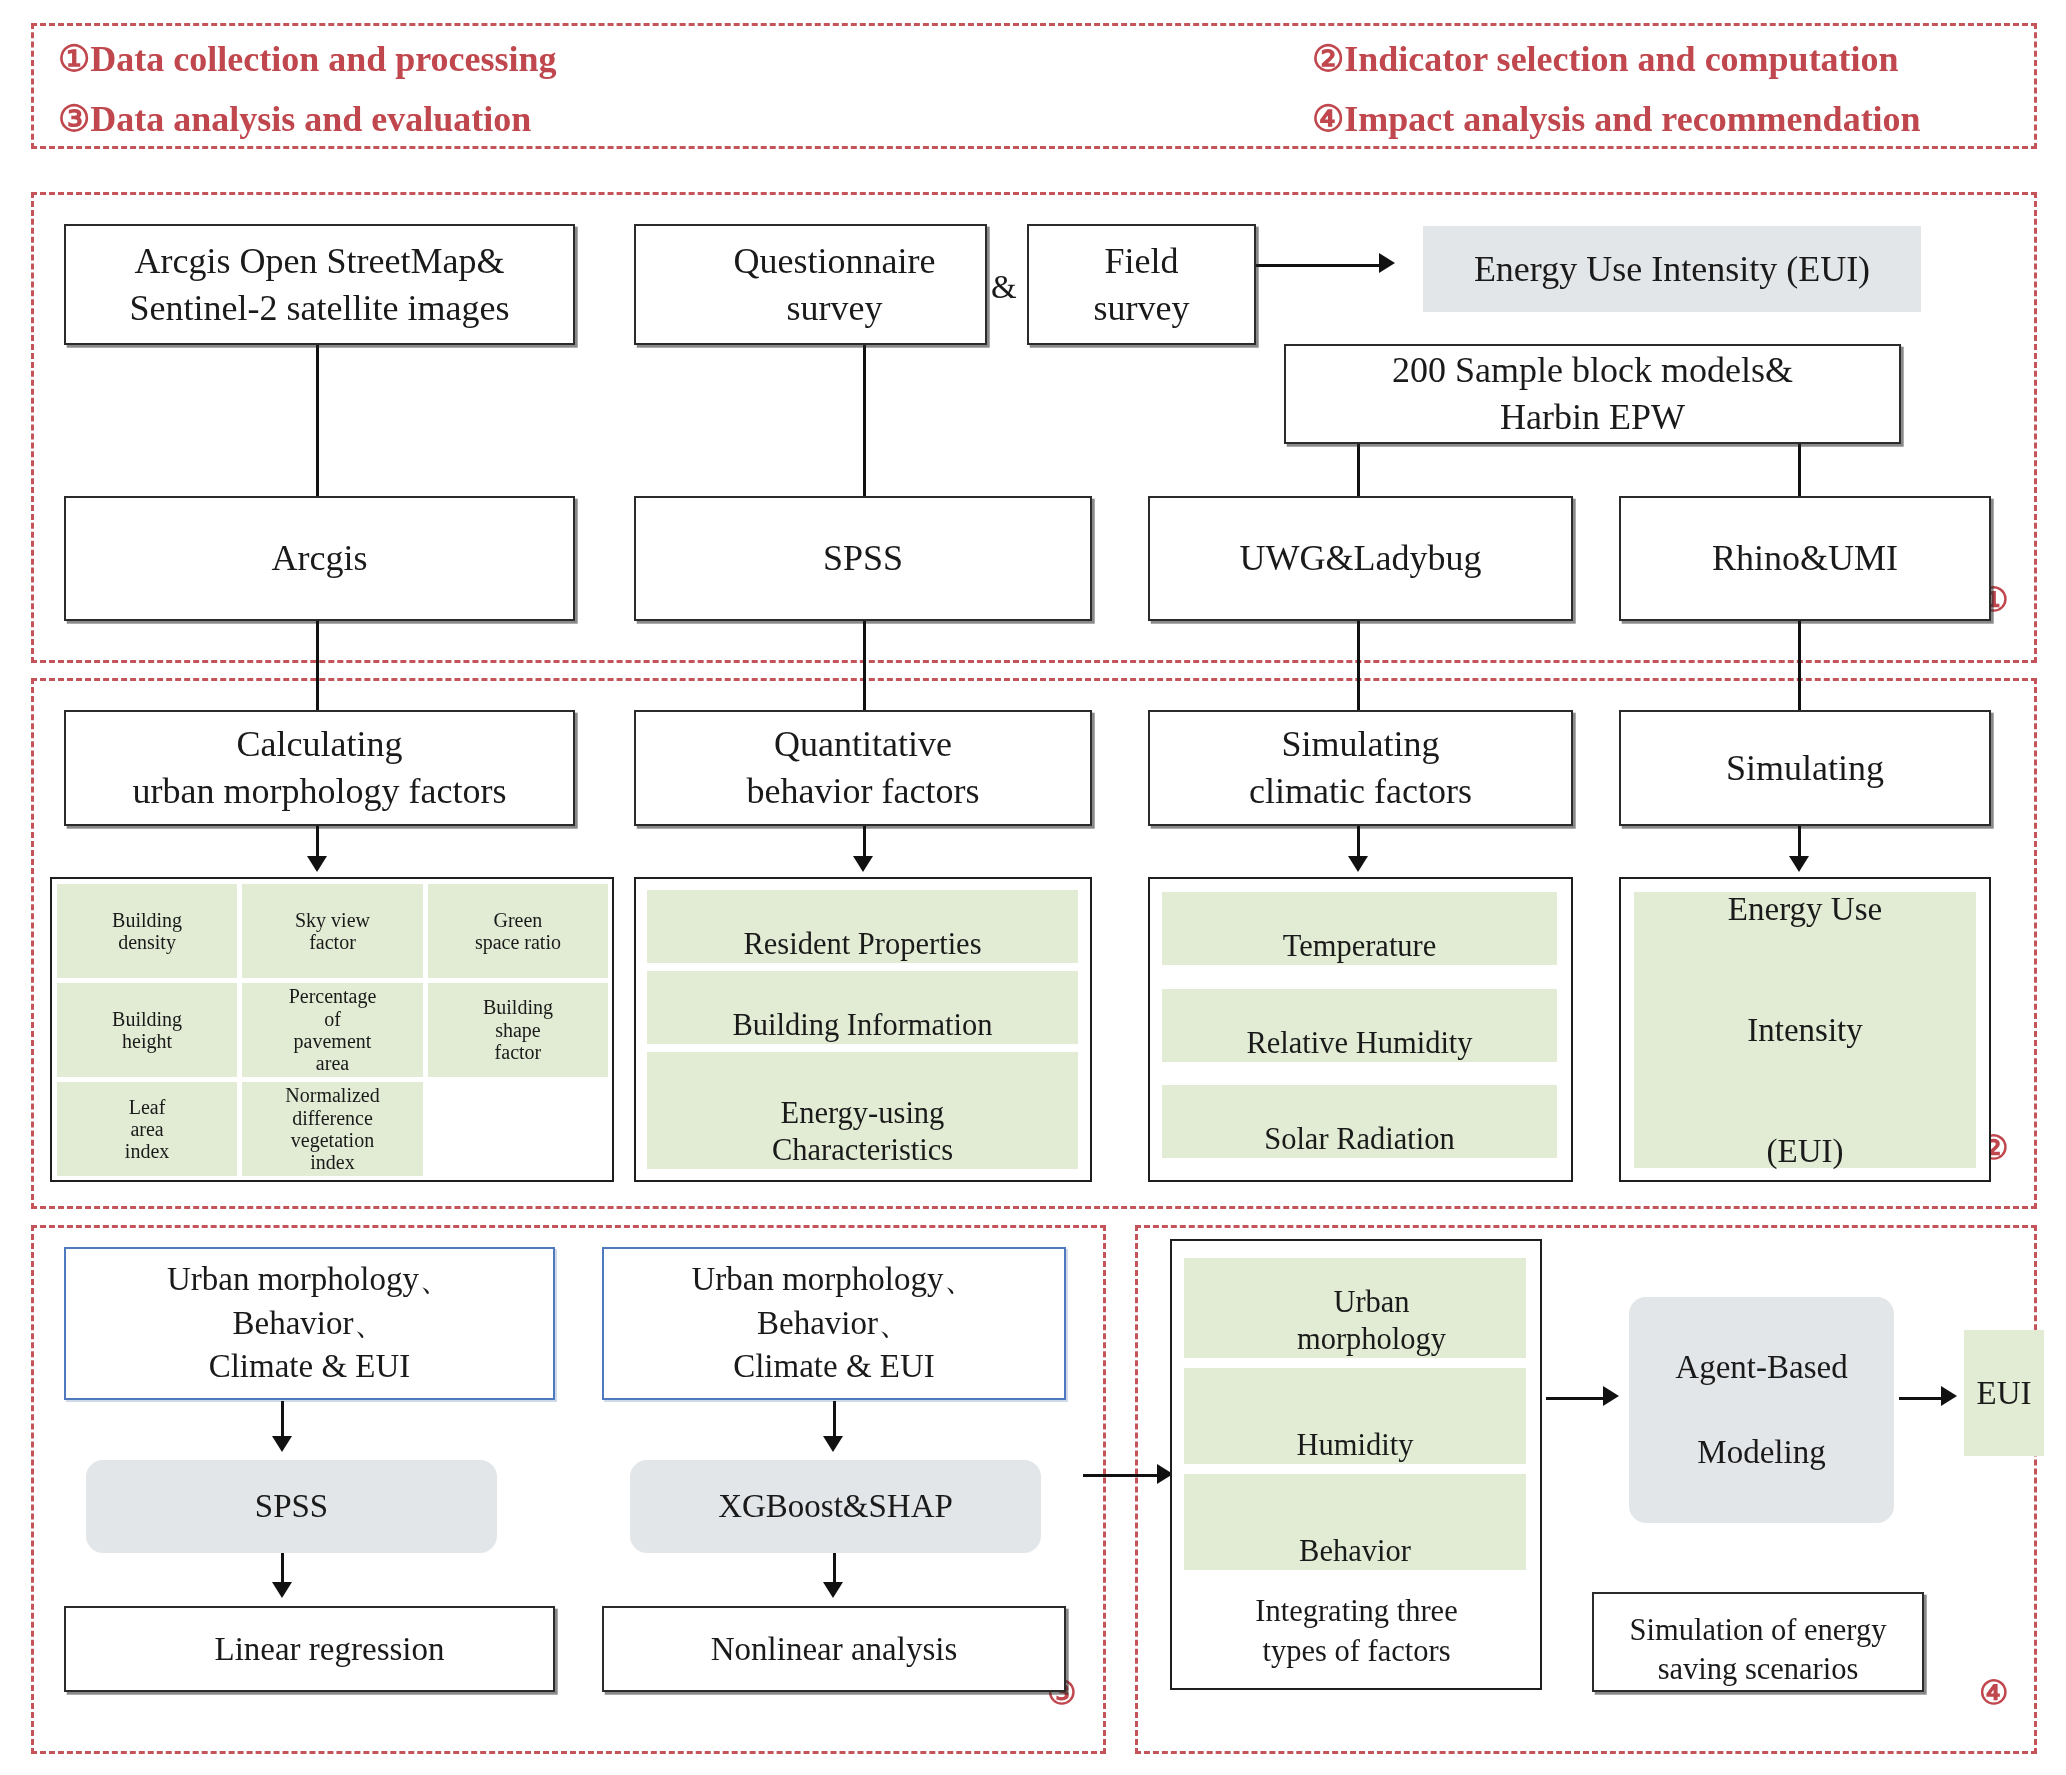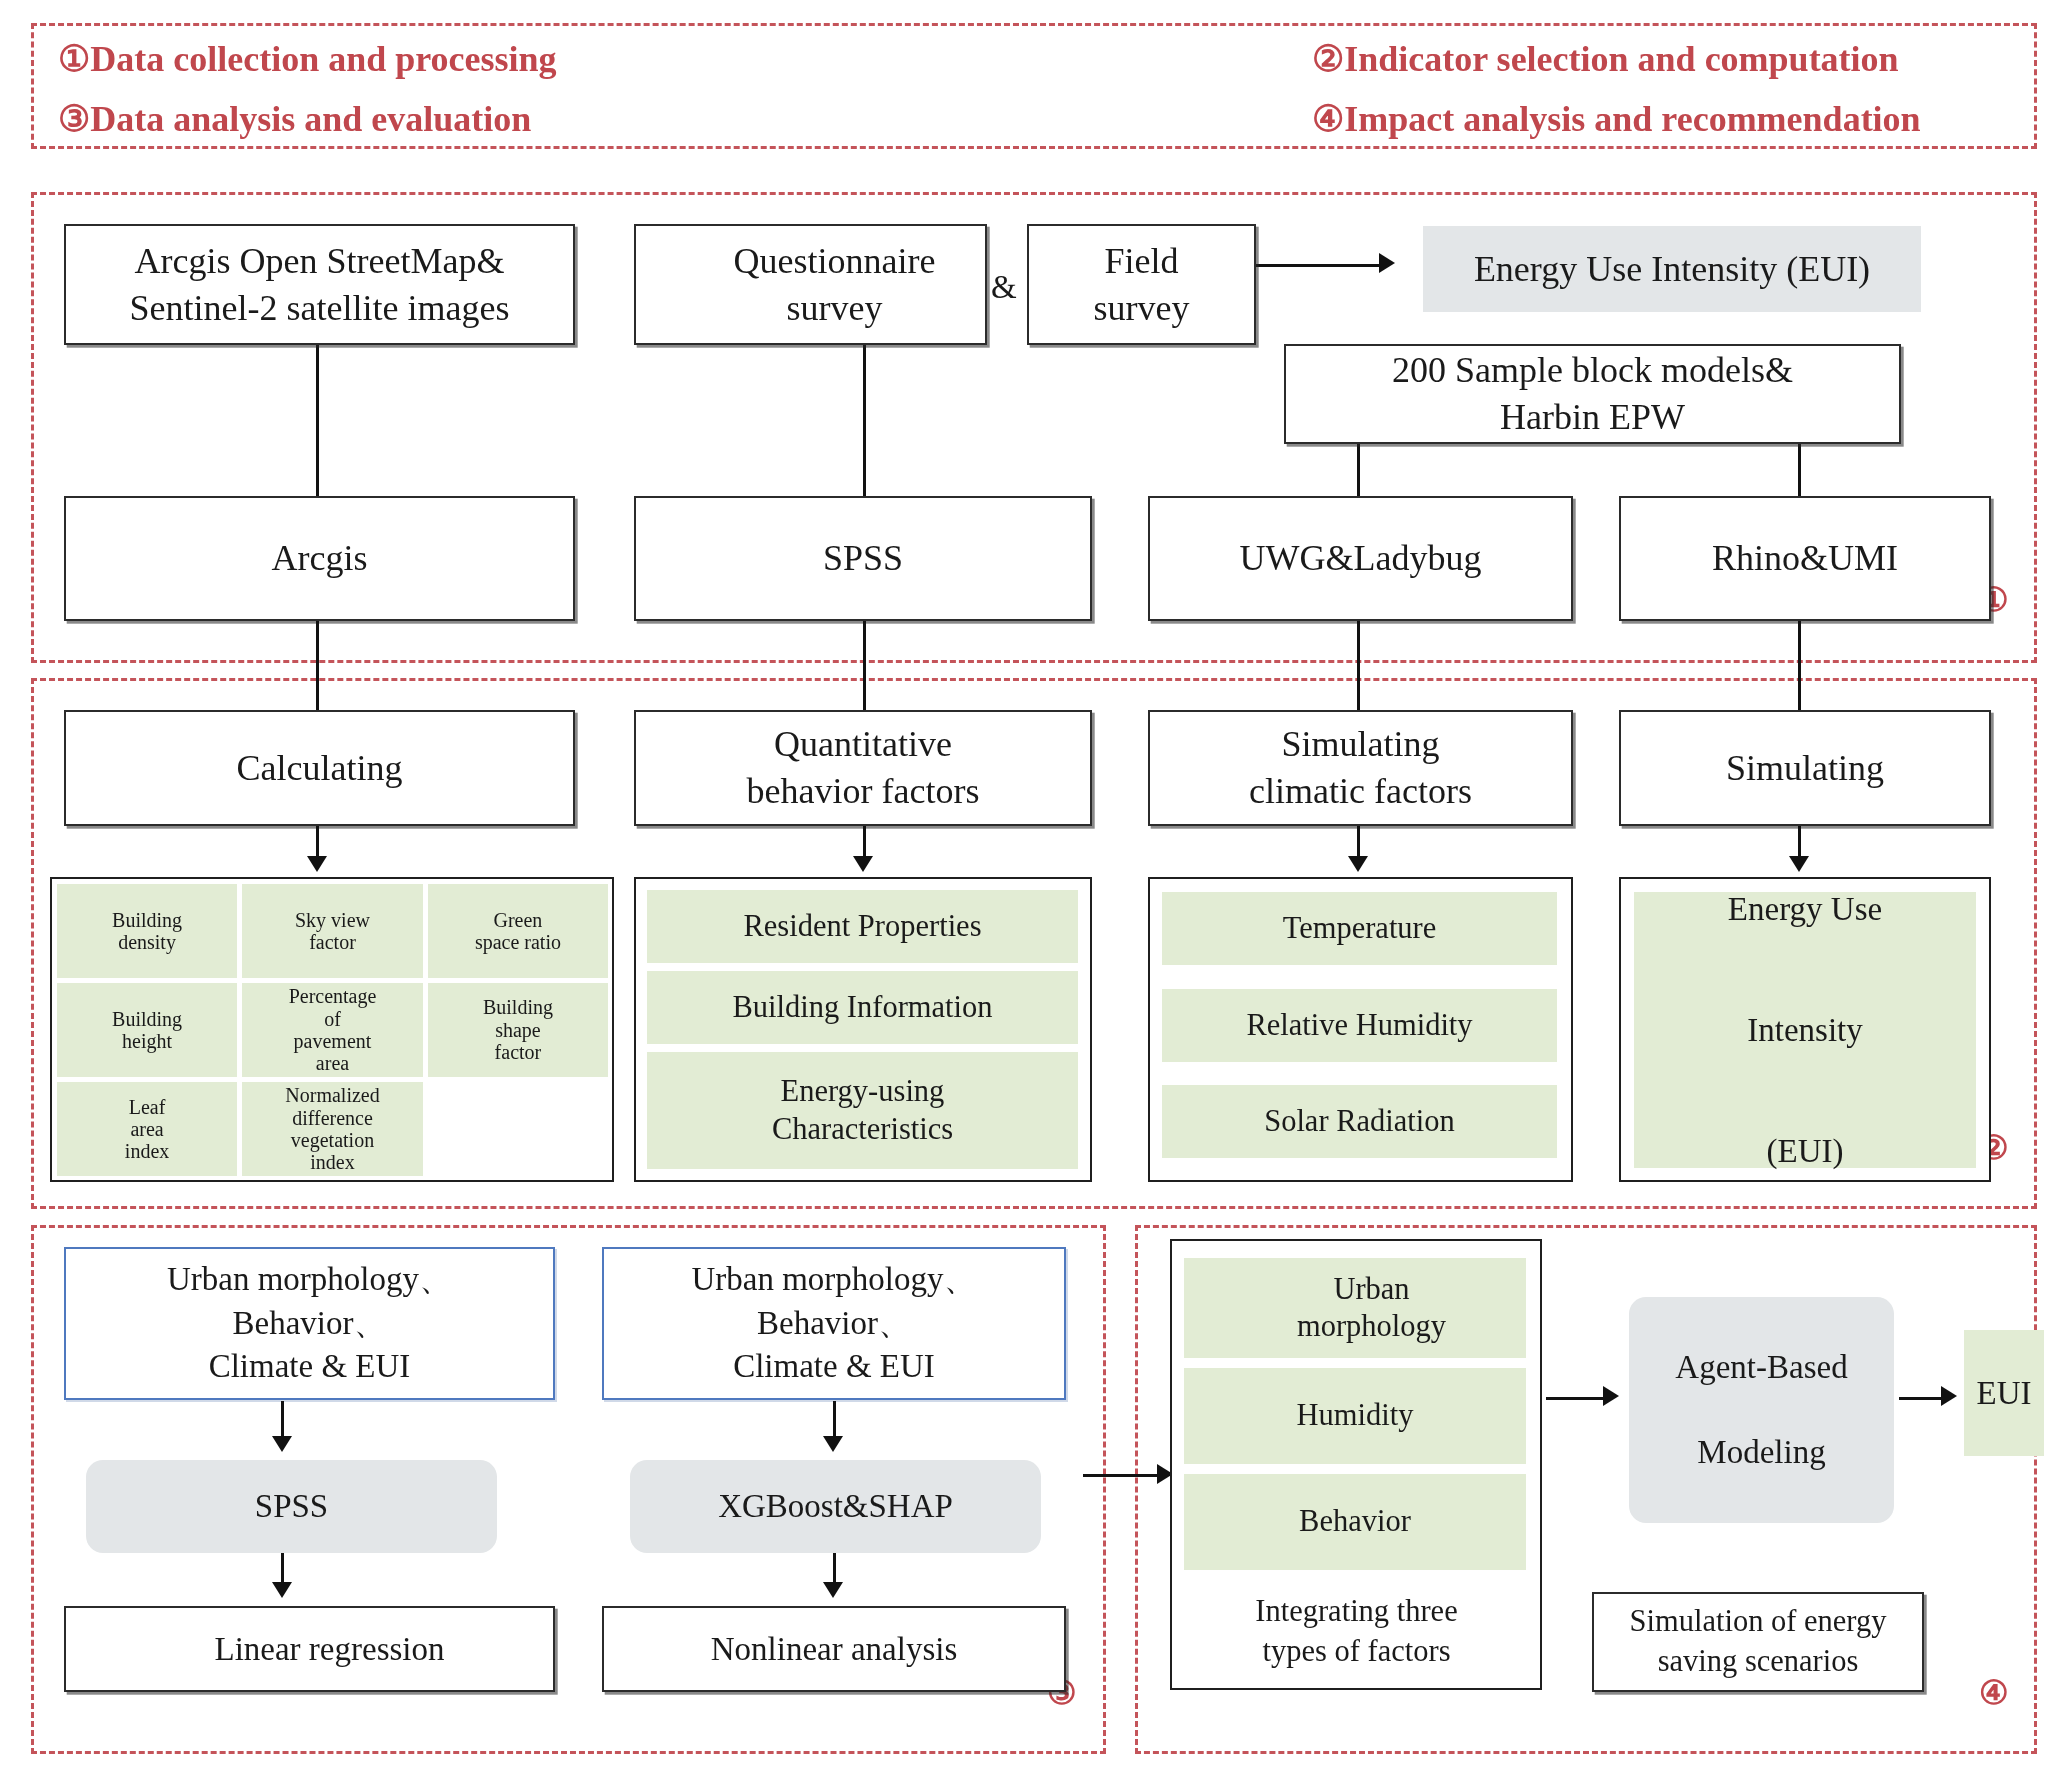--- a/index.html
+++ b/index.html
@@ -89,21 +89,21 @@
     position:absolute;
     color:#c0474d;
     font-weight:bold;
     font-size:33px;
     line-height:1;
   }
 
   
   .f54{ font-size:36px; }
   .f50{ font-size:33px; }
-  .f46{ font-size:30.5px; }
+  .f46{ font-size:30.5px;align-items:flex-end; }
 
   
   .grid3{
     position:absolute;
     display:grid;
     grid-template-columns:1fr 1fr 1fr;
     grid-template-rows:1fr 1fr 1fr;
     gap:5.3px;
     background:#ffffff;
   }
@@ -184,20 +184,21 @@
 <div class="circnum" style="left:1979px; top:1132px;">②</div>
 
 <div class="vline" style="left:316px; top:621px; height:89px;"></div>
 <div class="vline" style="left:863px; top:621px; height:89px;"></div>
 <div class="vline" style="left:1357px; top:621px; height:89px;"></div>
 <div class="vline" style="left:1798px; top:621px; height:89px;"></div>
 
 <div class="bx f54" style="left:64px; top:710px; width:511px; height:116px;">
   <span class="t">
     <span>Calculating</span><br>
+    <span>urban morphology factors</span>
   </span>
 </div>
 <div class="bx f54" style="left:634px; top:710px; width:458px; height:116px;">
   <span class="t">
     <span>Quantitative</span><br>
     <span>behavior factors</span>
   </span>
 </div>
 <div class="bx f54" style="left:1148px; top:710px; width:425px; height:116px;">
   <span class="t">

